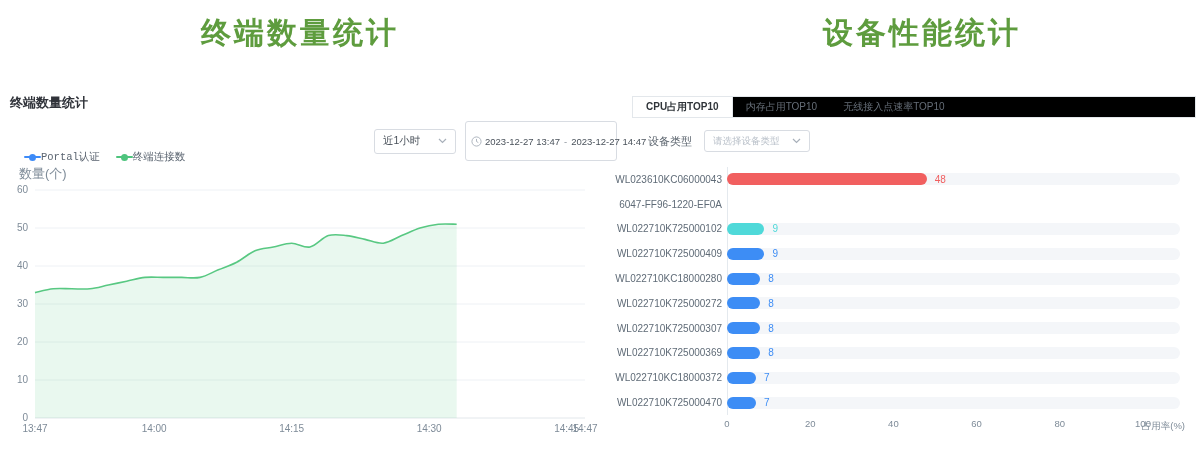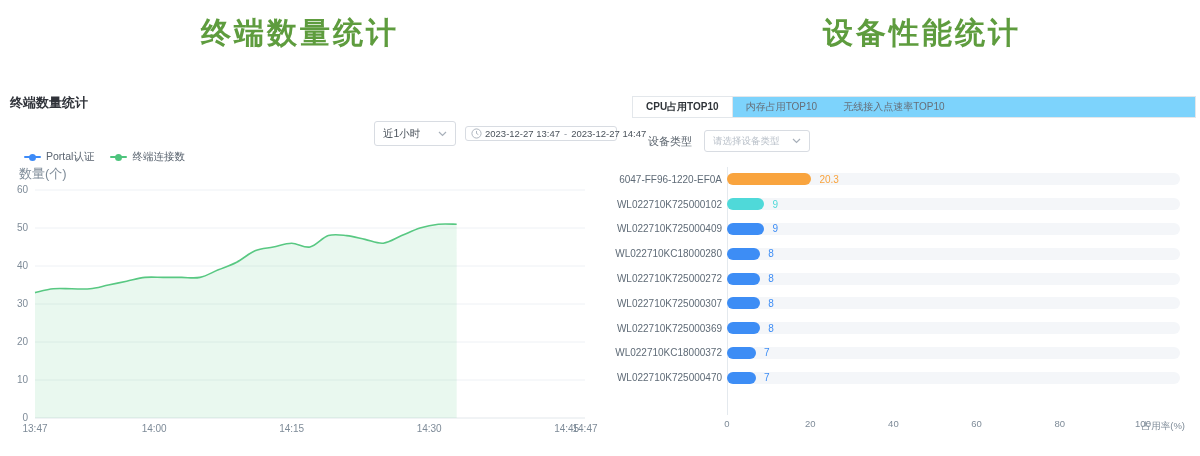--- a/index.html
+++ b/index.html
@@ -9,34 +9,34 @@
              font-weight:bold;color:#5e9c3e;letter-spacing:3px;}
   #title-left{left:0;} #title-right{left:622px;}
   .card-title{position:absolute;left:10px;top:94px;font-size:13px;font-weight:bold;color:#30333a;}
 
   .controls{position:absolute;left:374px;top:121px;display:flex;gap:9px;align-items:center;}
   .sel{height:25px;border:1px solid #d8dce2;border-radius:3px;display:flex;align-items:center;
        padding:0 8px;font-size:10.5px;color:#4a525b;background:#fff;box-sizing:border-box;cursor:pointer;}
   #time-select{width:82px;}
   .sel .grow{flex:1;}
   .chev{flex:none;display:flex;align-items:center;}
-  .daterange{height:15px;width:152px;border:1px solid #d8dce2;border-radius:3px;display:flex;
+  .daterange{height:40px;width:152px;border:1px solid #d8dce2;border-radius:3px;display:flex;
              align-items:center;gap:3px;padding:0 5px;font-size:9.5px;color:#4a525b;
              box-sizing:border-box;background:#fff;cursor:pointer;white-space:nowrap;}
   .daterange .sep{color:#8a929b;margin:0 1px;}
 
   .legend{position:absolute;left:24px;top:150px;display:flex;gap:16px;align-items:center;}
-  .legend-item{display:flex;align-items:center;gap:5px;font-size:10.5px;color:#5a6470;cursor:pointer;}
+  .legend-item{display:flex;align-items:center;font-size:10.5px;color:#5a6470;cursor:pointer;font-family:Liberation Mono, monospace;}
   .lmark{position:relative;width:17px;height:8px;flex:none;}
   .lline{position:absolute;left:0;right:0;top:3px;height:2px;border-radius:1px;}
   .ldot{position:absolute;left:5px;top:1px;width:7px;height:7px;border-radius:50%;}
   .ylabel-left{position:absolute;left:19px;top:165px;font-size:13px;color:#7e8b98;}
   #line-svg{position:absolute;left:0;top:183px;}
 
-  .tabstrip{position:absolute;left:632px;top:96px;width:564px;height:22px;background:#7dd3fc;
+  .tabstrip{position:absolute;left:632px;top:96px;width:564px;height:22px;background:#000000;
             border:1px solid #e3e7eb;display:flex;box-sizing:border-box;}
   .tab{padding:0 13px;font-size:10px;color:#666e78;line-height:20px;cursor:pointer;white-space:nowrap;}
   .tab.active{background:#fff;color:#2f3439;font-weight:bold;border-right:1px solid #e3e7eb;}
 
   .filter-row{position:absolute;left:648px;top:130px;display:flex;align-items:center;gap:12px;}
   .filter-label{font-size:11px;color:#59626c;}
   #device-select{width:106px;height:22px;font-size:9.5px;color:#b9c0c9;}
 
   .bar-rows{position:absolute;left:600px;top:167px;width:600px;}
   .bar-row{display:flex;align-items:center;height:24.8px;}
@@ -140,25 +140,28 @@
         <svg width="9" height="6" viewBox="0 0 9 6">
             <path d="M1 1l3.5 3.5L8 1" fill="none" stroke="#a8b0ba" stroke-width="1.2"></path>
           </svg>
       </span>
     </div>
   </div>
 
   <div class="bar-vline"></div>
   <div class="bar-rows" id="bar-rows">
       <div class="bar-row">
+        <span class="bar-label">WL023610KC06000043</span>
+        <span class="bar-track" style="background: rgb(244, 246, 249);">
+          <span class="bar-fill" style="width: 199.68px; background: rgb(241, 95, 95);"></span>
+          <span class="bar-value" style="color: rgb(241, 95, 95);">48</span>
+        </span>
+      </div>
+      <div class="bar-row">
         <span class="bar-label">6047-FF96-1220-EF0A</span>
-        <span class="bar-track" style="background: rgb(244, 246, 249);">
-          <span class="bar-fill" style="width: 84.448px; background: rgb(249, 164, 62);"></span>
-          <span class="bar-value" style="color: rgb(249, 164, 62);">20.3</span>
-        </span>
       </div>
       <div class="bar-row">
         <span class="bar-label">WL022710K725000102</span>
         <span class="bar-track" style="background: rgb(244, 246, 249);">
           <span class="bar-fill" style="width: 37.44px; background: rgb(79, 217, 217);"></span>
           <span class="bar-value" style="color: rgb(79, 217, 217);">9</span>
         </span>
       </div>
       <div class="bar-row">
         <span class="bar-label">WL022710K725000409</span>

